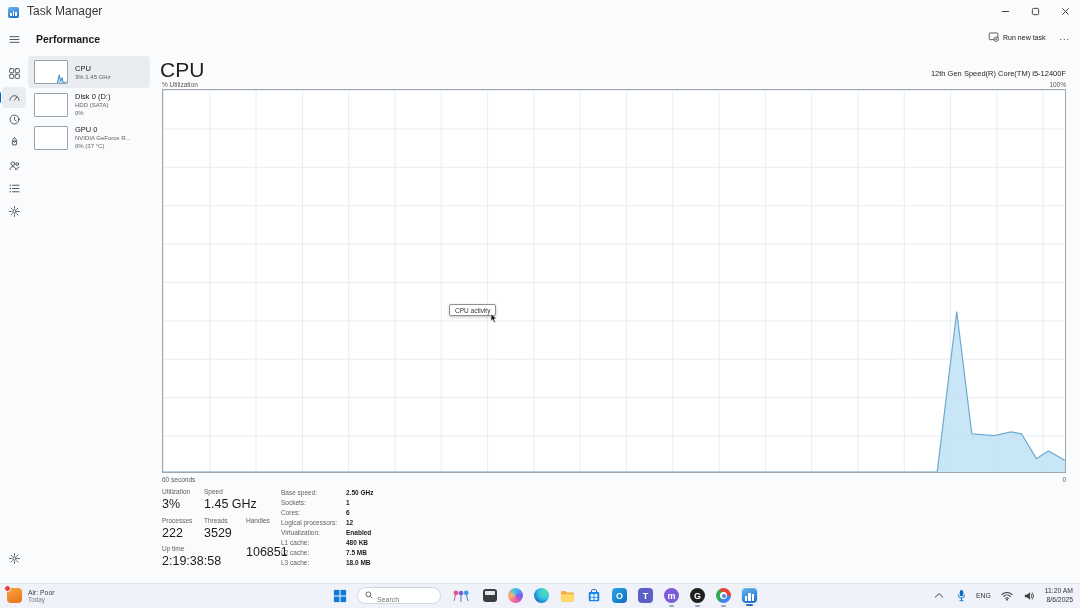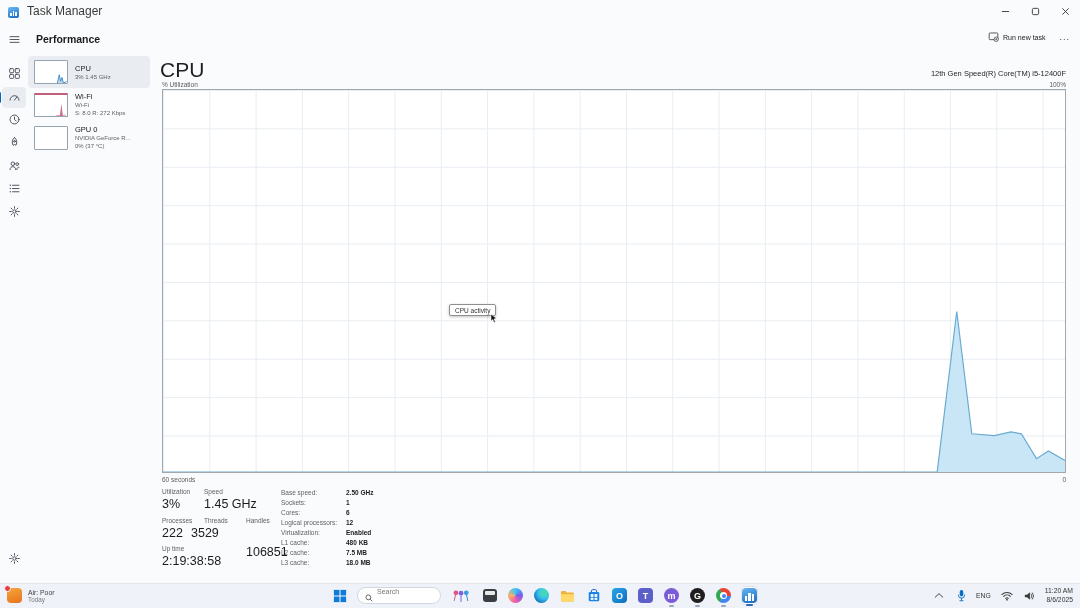--- a/index.html
+++ b/index.html
@@ -52,21 +52,21 @@
 .taskbar{position:absolute;left:0;top:583px;width:1080px;height:25px;background:#eff3f9;border-top:1px solid #e1e6ed}
 .weather{position:absolute;left:6px;top:583px;height:25px;display:flex;align-items:center;gap:5px;cursor:pointer}
 .wline1{font-size:6.8px;color:#3c3c3c}
 .wline2{font-size:6.3px;color:#7a7a7a}
 .tb-center{position:absolute;left:331px;top:583px;height:25px;display:flex;align-items:center;gap:9px}
 .tb-slot{width:17px;height:19px;display:flex;align-items:center;justify-content:center;position:relative;border-radius:4px;cursor:pointer}
 .tb-slot.wide{width:22px}
 .tb-slot.active{background:#fff;border:1px solid #dfe4eb}
 .tb-slot.active::after{content:"";position:absolute;bottom:-2px;left:4px;right:4px;height:2px;border-radius:2px;background:#2b6cb8}
 .tb-slot.open::after{content:"";position:absolute;bottom:-2px;left:6px;right:6px;height:2px;border-radius:2px;background:#9aa7b5}
-.search-pill{width:84px;height:17px;border-radius:9px;background:#fff;border:1px solid #cfd6de;display:flex;align-items:flex-start;gap:4px;padding:0 7px}
+.search-pill{width:84px;height:17px;border-radius:9px;background:#fff;border:1px solid #cfd6de;display:flex;align-items:flex-end;gap:4px;padding:0 7px}
 .search-pill input{border:0;outline:0;width:58px;font-size:7px;color:#444;background:transparent}
 .tray{position:absolute;right:0;top:583px;height:25px;display:flex;align-items:center;gap:9px;padding-right:7px}
 .tray .txt{font-size:6.8px;color:#333}
 .clock{text-align:right;font-size:6.8px;color:#333;line-height:8.5px;cursor:pointer}
 i{font-style:normal}
 </style>
 </head>
 <body>
 
 <div class="titlebar">
@@ -177,30 +177,25 @@
           <polygon points="24,24 26,15 27.5,22 29,18 30.5,24" fill="#bcd9ee"></polygon>
           <polyline points="24,24 26,15 27.5,22 29,18 30.5,24 34,22.5" fill="none" stroke="#3b87c4" stroke-width="1"></polyline>
         </svg>
       </span>
       <span>
         <div class="sb-name">CPU</div>
         <div class="sb-sub">3% 1.45 GHz</div>
       </span>
     </div>
     <div class="sb-item">
-      <span class="mini wifi">
-        <svg viewBox="0 0 34 24">
-          <polygon points="27,24 29,10 30.5,24" fill="#cf6e88"></polygon>
-          <polyline points="23,23.5 34,23" stroke="#cf6e88" stroke-width="0.8" fill="none"></polyline>
-        </svg>
-      </span>
+      <span class="mini "></span>
       <span>
-        <div class="sb-name">Wi-Fi</div>
-        <div class="sb-sub">Wi-Fi</div>
-        <div class="sb-sub">S: 8.0 R: 272 Kbps</div>
+        <div class="sb-name">Disk 0 (D:)</div>
+        <div class="sb-sub">HDD (SATA)</div>
+        <div class="sb-sub">0%</div>
       </span>
     </div>
     <div class="sb-item">
       <span class="mini "></span>
       <span>
         <div class="sb-name">GPU 0</div>
         <div class="sb-sub">NVIDIA GeForce R...</div>
         <div class="sb-sub">0% (37 °C)</div>
       </span>
     </div>
@@ -226,21 +221,21 @@
 <span class="ax" style="right:14px;top:476px">0</span>
 
 <span class="slabel" style="left:162px;top:488px">Utilization</span>
 <span class="slabel" style="left:204px;top:488px">Speed</span>
 <span class="sval" style="left:162px;top:497px">3%</span>
 <span class="sval" style="left:204px;top:497px">1.45 GHz</span>
 <span class="slabel" style="left:162px;top:517px">Processes</span>
 <span class="slabel" style="left:204px;top:517px">Threads</span>
 <span class="slabel" style="left:246px;top:517px">Handles</span>
 <span class="sval" style="left:162px;top:526px">222</span>
-<span class="sval" style="left:191px;top:526px">3529</span>
+<span class="sval" style="left:204px;top:526px">3529</span>
 <span class="sval" style="left:246px;top:545px">106851</span>
 <span class="slabel" style="left:162px;top:545px">Up time</span>
 <span class="sval" style="left:162px;top:554px">2:19:38:58</span>
 
 <div class="details" id="details">
     <div class="drow">
       <span class="dlabel">Base speed:</span>
       <span class="dval">2.50 GHz</span>
     </div>
     <div class="drow">

